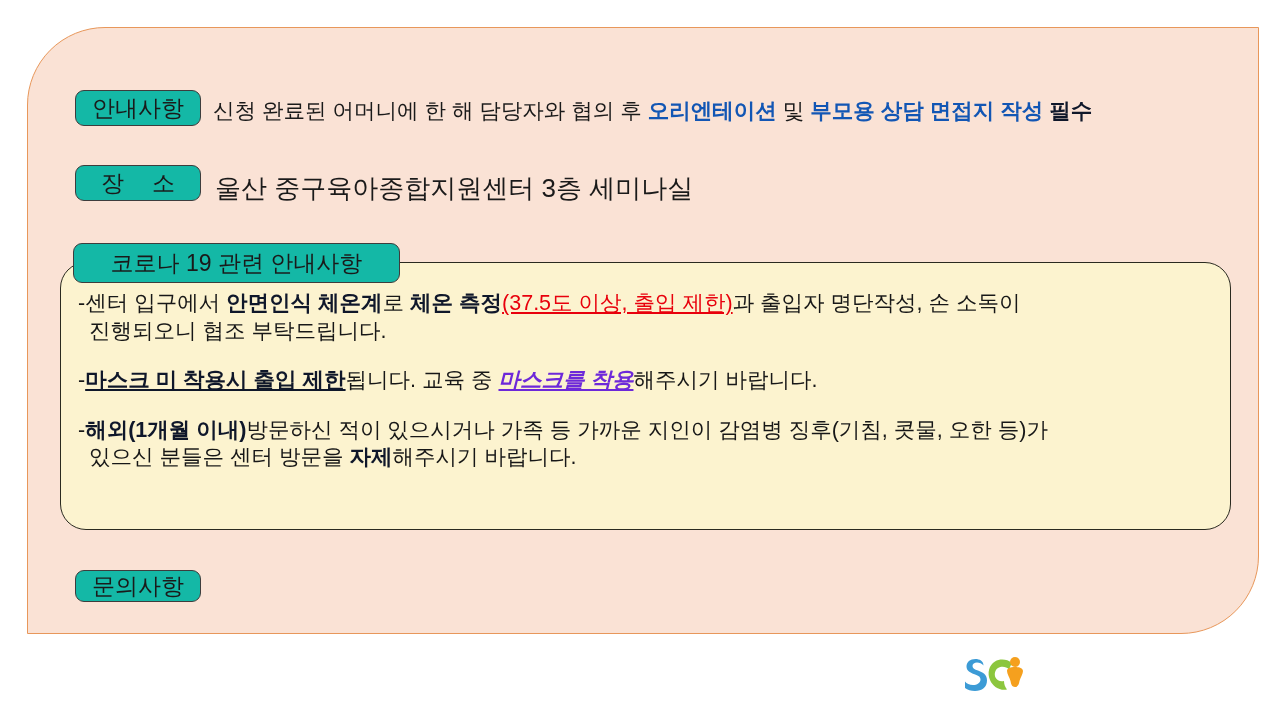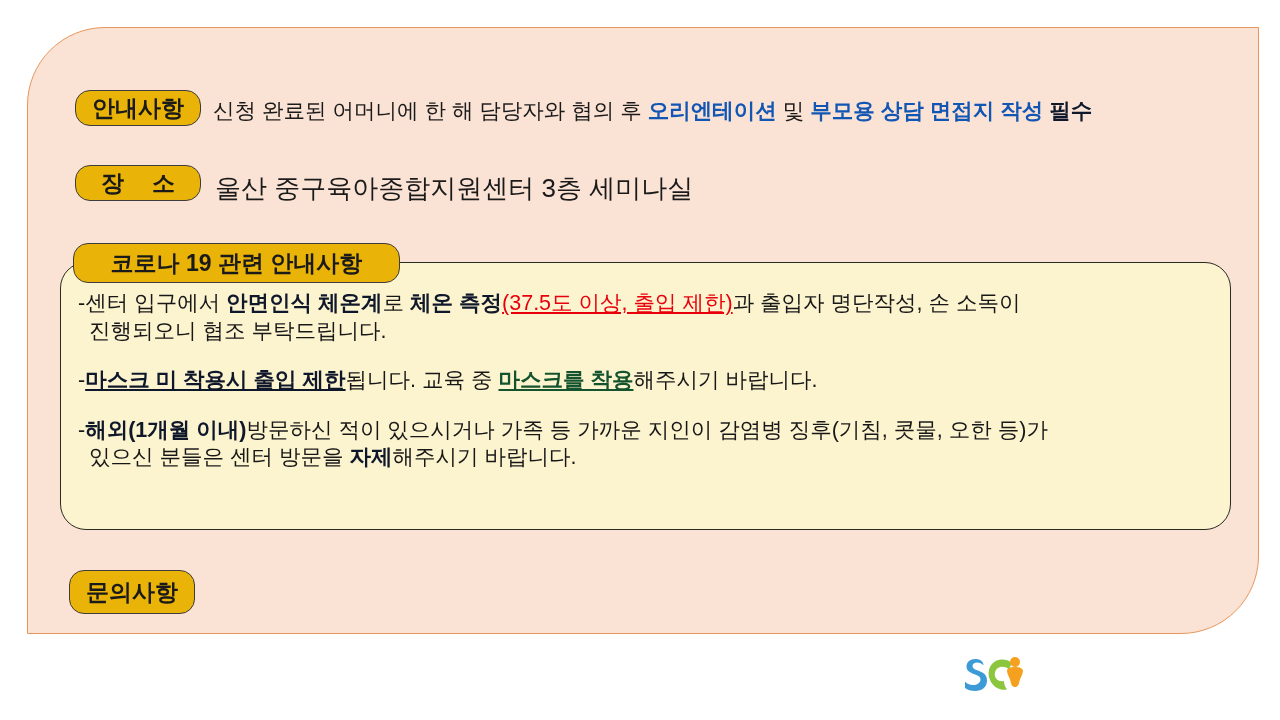--- a/index.html
+++ b/index.html
@@ -29,56 +29,56 @@
     border-top-left-radius: 78px;
     border-top-right-radius: 0px;
     border-bottom-right-radius: 78px;
     border-bottom-left-radius: 0px;
     box-sizing: border-box;
   }
 
   
   .pill {
     position: absolute;
-    background: #eab308;
+    background: #14b8a6;
     border: 1.5px solid #3d3d3d;
-    border-radius: 15px;
+    border-radius: 9px;
     color: #1a1a1a;
-    font-weight: bold;
+    font-weight: normal;
     display: flex;
     align-items: center;
     justify-content: center;
     box-sizing: border-box;
     white-space: nowrap;
     letter-spacing: 0px;
   }
 
   #pill-notice   { left: 75px;  top: 90px;  width: 126px; height: 36px; font-size: 23px; }
   #pill-place    { left: 75px;  top: 165px; width: 126px; height: 36px; font-size: 23px; }
   #pill-corona   { left: 73px;  top: 243px; width: 327px; height: 40px; font-size: 23px; z-index: 5; }
-  #pill-contact  { left: 69px;  top: 570px; width: 126px; height: 44px; font-size: 23px; justify-content: center; }
+  #pill-contact  { left: 75px;  top: 570px; width: 126px; height: 32px; font-size: 23px; justify-content: center; }
 
   
   .line {
     position: absolute;
     font-size: 21.5px;
     color: #1a1a1a;
     white-space: nowrap;
     line-height: 1.15;
   }
 
   #notice-text  { left: 213px; top: 99px;  font-size: 21.5px; }
   #place-text   { left: 215px; top: 174px; font-size: 26px; }
   #contact-text { left: 214px; top: 578px; font-size: 21px; }
 
   .b-blue { color: #1256b4; font-weight: bold; }
   .b-red  { color: #0f172a; font-weight: bold; }
   .r-red  { color: #e8000c; font-weight: normal; }
   .u      { text-decoration: underline; }
-  .b-blk  { color: #14532d; font-weight: bold; }
+  .b-blk  { color: #6d28d9; font-weight: bold; font-style: italic; }
 
   
   .cream-box {
     position: absolute;
     left: 60px;
     top: 262px;
     width: 1171px;
     height: 268px;
     background: #fcf3cf;
     border: 1.4px solid #2a2a20;

